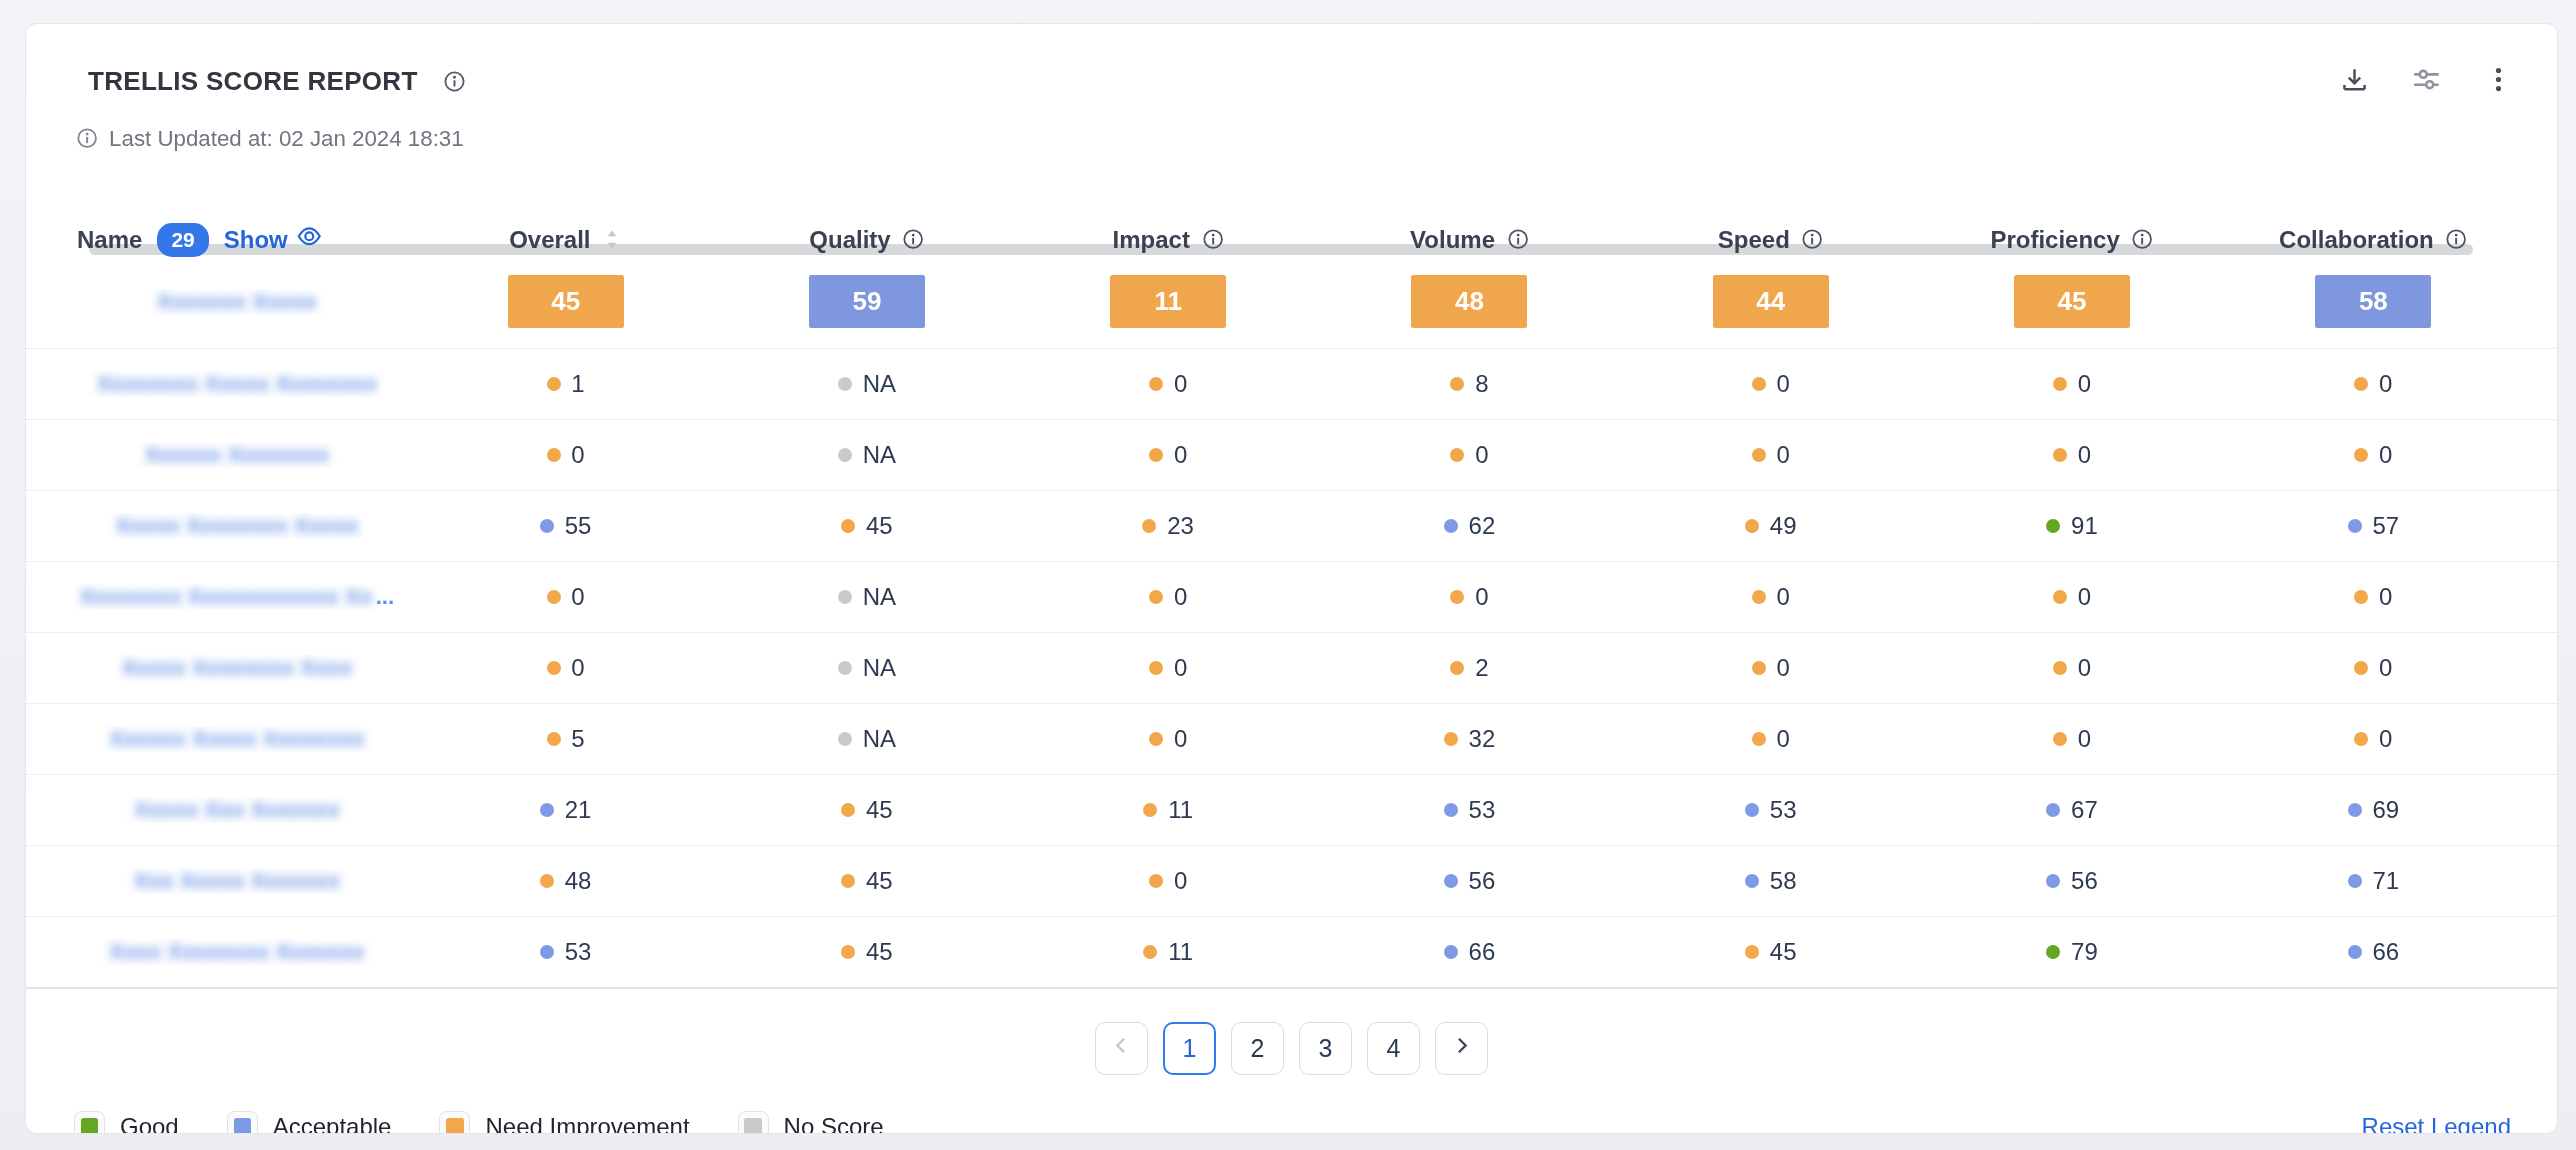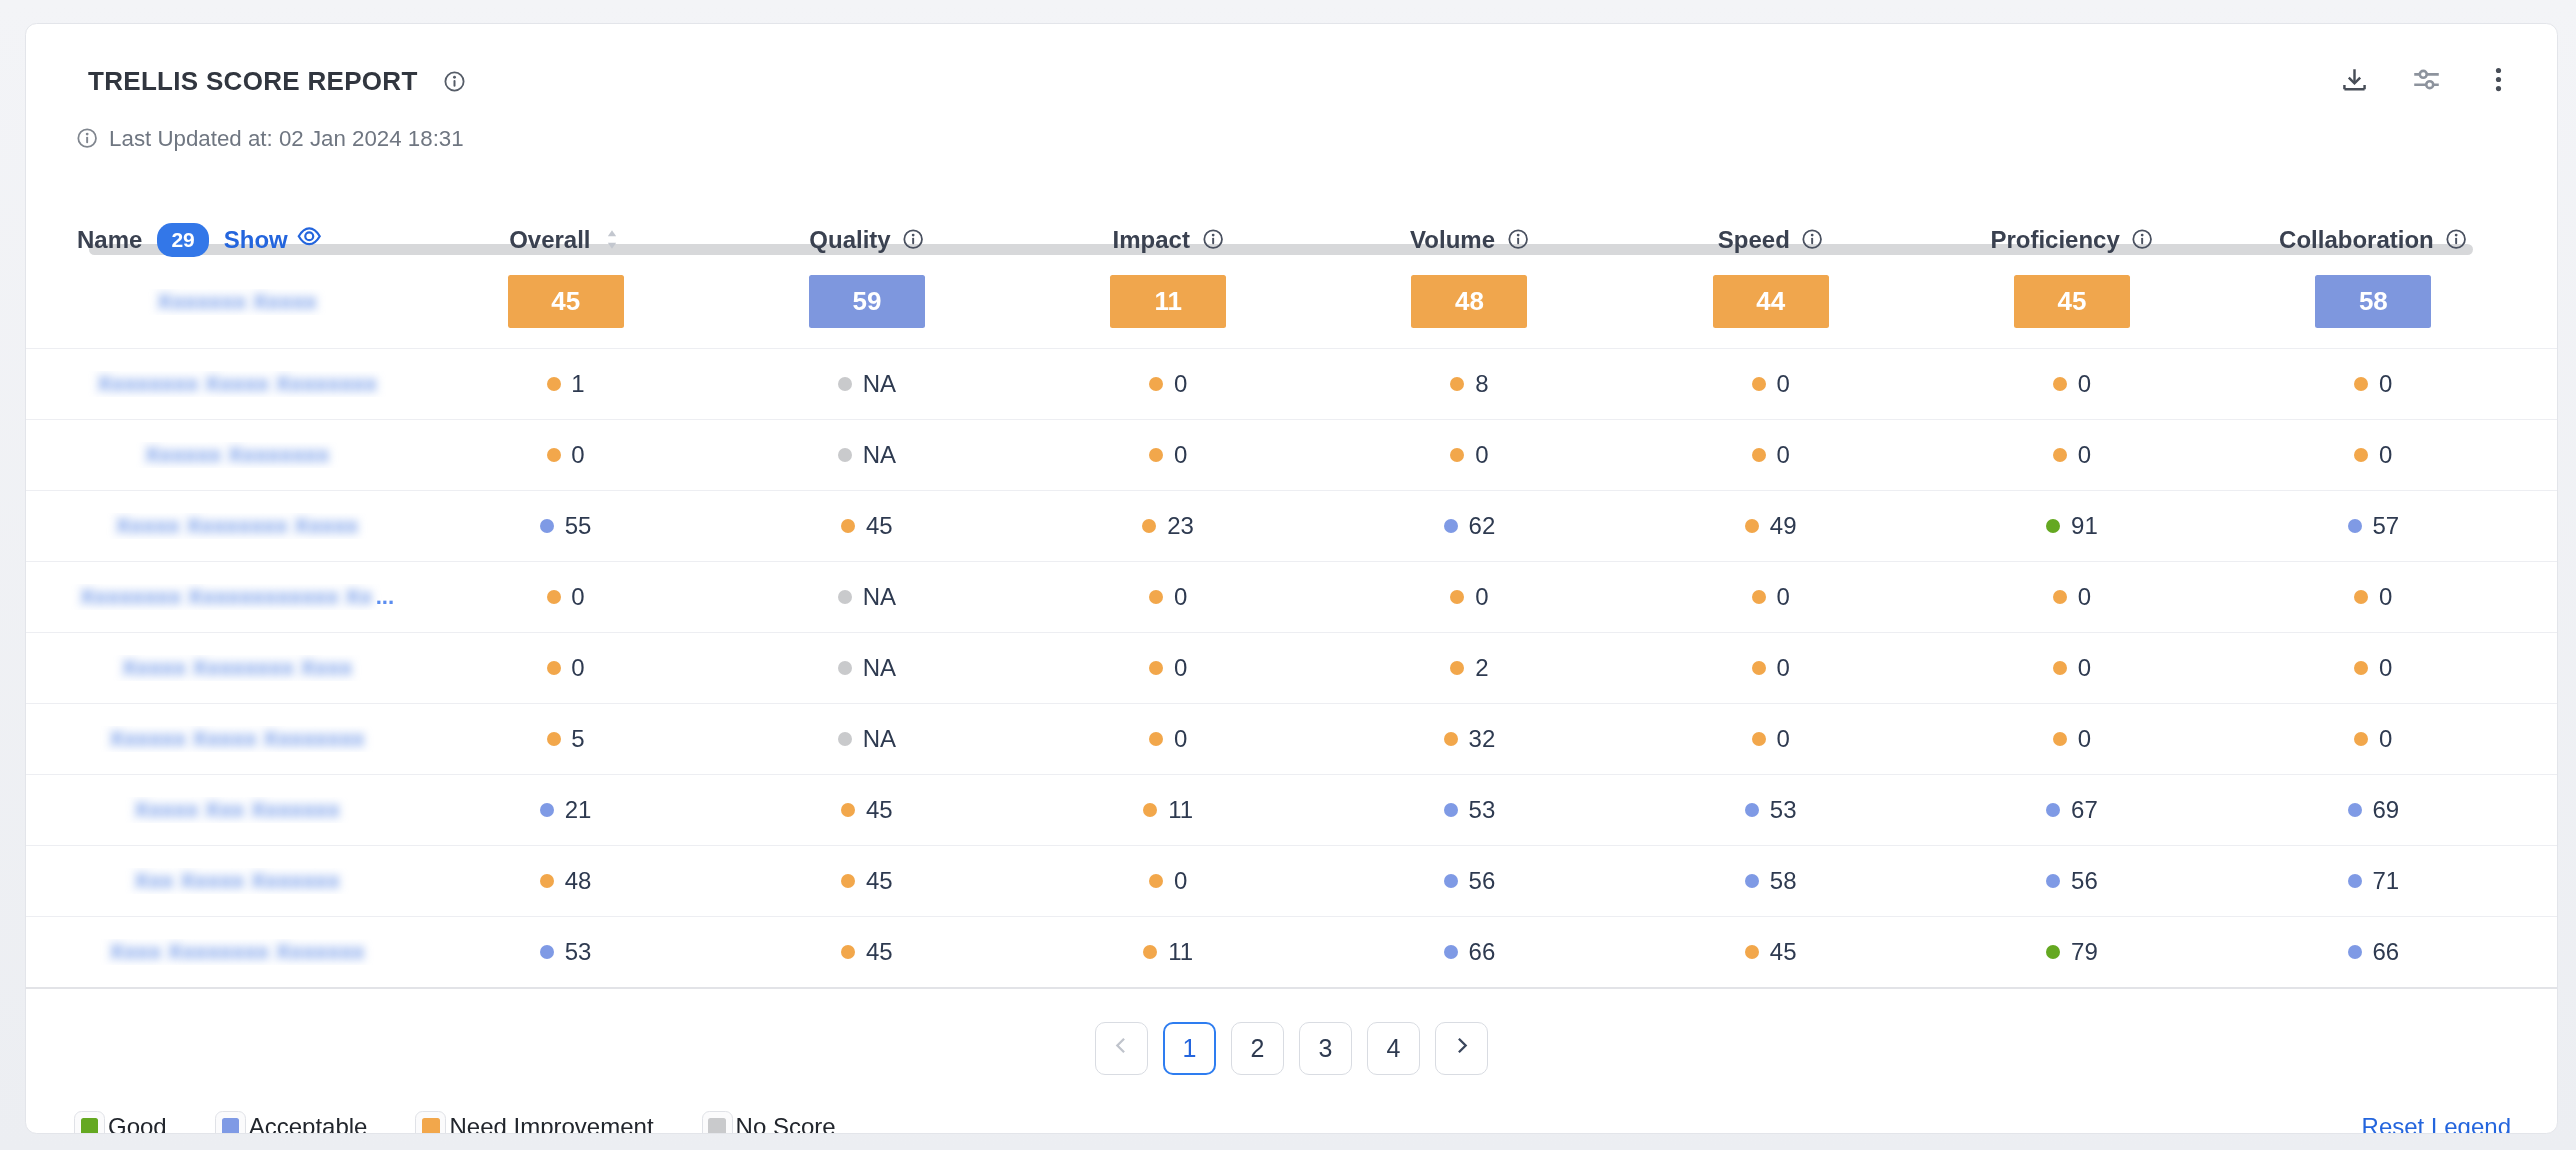--- a/index.html
+++ b/index.html
@@ -50,21 +50,21 @@
   .dot{width:14px;height:14px;border-radius:50%;flex:none;}
   
   .pagination{display:flex;justify-content:center;align-items:center;gap:15px;margin-top:33px;}
   .pbtn{width:53px;height:53px;box-sizing:border-box;border:1.7px solid #d9dce2;border-radius:10px;
     background:#fff;display:flex;align-items:center;justify-content:center;
     font-size:25px;color:#2e3a50;font-family:inherit;cursor:pointer;}
   .pbtn.active{border:2.5px solid #2e7df0;color:#2465dd;}
   
   .footer{display:flex;align-items:center;justify-content:space-between;padding:0 46px 0 48px;margin-top:36px;}
   .legend{display:flex;align-items:center;gap:48px;}
-  .legend-item{display:flex;align-items:center;gap:3px;font-size:24px;color:#22262d;cursor:pointer;}
+  .legend-item{display:flex;align-items:center;gap:15px;font-size:24px;color:#22262d;cursor:pointer;}
   .swatch{width:31px;height:31px;box-sizing:border-box;border:1.7px solid #e0e2e7;border-radius:7.4px;
     background:#fbfbfc;display:flex;align-items:center;justify-content:center;}
   .swatch-inner{width:17.4px;height:17.4px;border-radius:2.5px;}
   .reset-link{color:#2465dd;font-size:24px;cursor:pointer;}
 </style>
 </head>
 <body>
 
 <div class="card">
 

